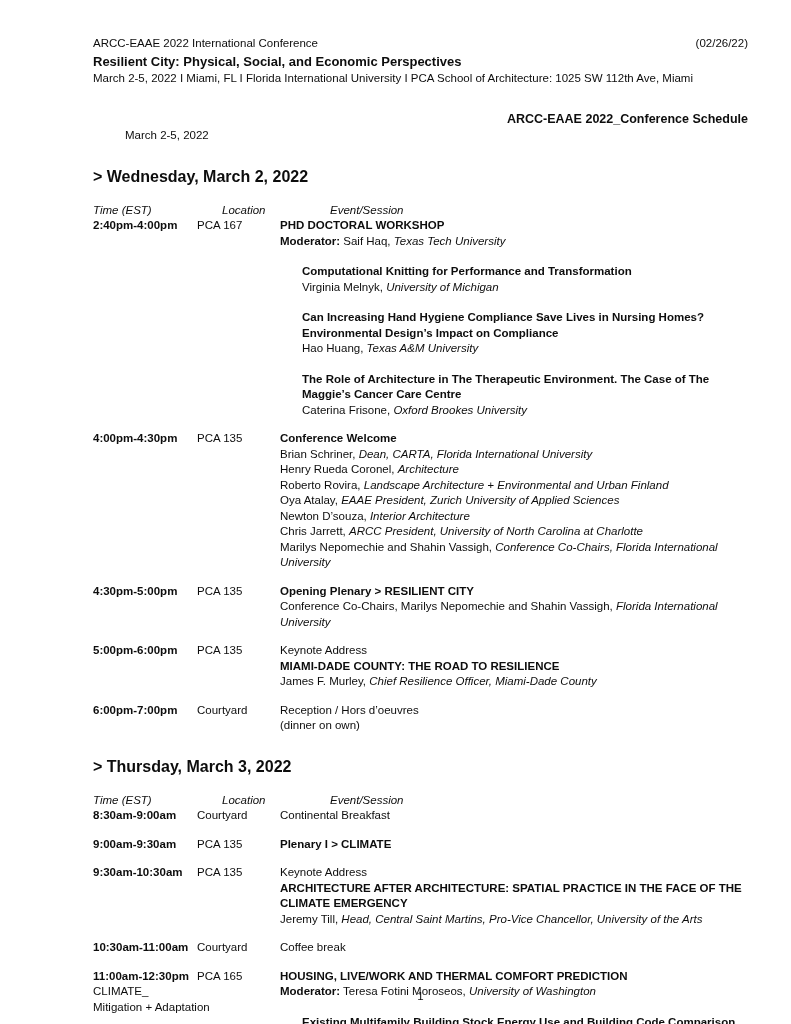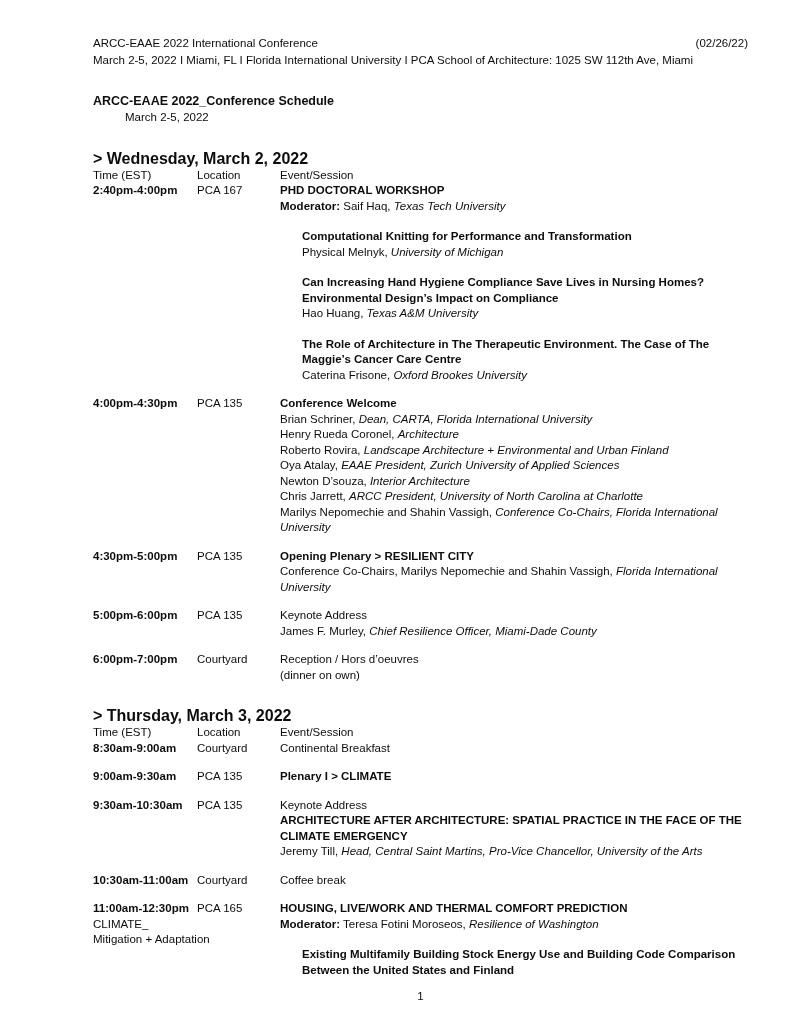--- a/index.html
+++ b/index.html
@@ -4,25 +4,25 @@
 <style>
   html,body{margin:0;padding:0;background:#ffffff;}
   .page{
     width:791px;height:1024px;background:#ffffff;position:relative;
     font-family:"Liberation Sans",sans-serif;font-size:11.5px;line-height:15.5px;
     color:#0d0d0d;box-sizing:border-box;padding:36px 43px 0 93px;overflow:hidden;
   }
   .hdr-line1{display:flex;justify-content:space-between;align-items:flex-start;gap:28px;}
   .doc-title{font-weight:bold;font-size:13px;line-height:17px;margin-top:1px;}
   .hdr-details{margin-top:1px;}
-  .sched-title{font-weight:bold;font-size:12.5px;line-height:16px;margin-top:25px;}
+  .sched-title{font-weight:bold;font-size:12.5px;line-height:16px;margin-top:25px;text-align:right;}
   .sched-dates{margin-top:1px;margin-left:32px;}
   .day-section{margin-top:25px;}
   .day-heading{font-weight:bold;font-size:16px;line-height:16px;}
-  .col-headers{display:flex;margin-top:1px;}
+  .col-headers{display:flex;font-style:italic;margin-top:18px;gap:25px;}
   .col-time{width:104px;flex:none;}
   .col-loc{width:83px;flex:none;}
   .col-event{flex:1;min-width:0;}
   .row{display:flex;margin-top:13px;}
   .row.first{margin-top:0;}
   .time-line{white-space:nowrap;}
   .time-line.b{font-weight:bold;}
   .line.gap{margin-top:15px;}
   .line.indent{padding-left:22px;}
   .seg.b{font-weight:bold;margin-top:24px;}
@@ -31,20 +31,21 @@
 </style>
 </head>
 <body>
 
 <div class="page">
 
   <div class="hdr-line1">
     <span>ARCC-EAAE 2022 International Conference</span>
     <span>(02/26/22)</span>
   </div>
+  <div class="doc-title">Resilient City: Physical, Social, and Economic Perspectives</div>
   <div class="hdr-details">March 2-5, 2022  I  Miami, FL  I  Florida International University  I  PCA School of Architecture: 1025 SW 112th Ave, Miami</div>
 
   <div class="sched-title">ARCC-EAAE 2022_Conference Schedule</div>
   <div class="sched-dates">March 2-5, 2022</div>
 
   <div>
       <div class="day-section">
         <div class="day-heading">&gt; Wednesday, March 2, 2022</div>
         <div class="col-headers">
           <span class="col-time">Time (EST)</span>
@@ -55,21 +56,21 @@
           <div class="col-time">
             <div class="time-line b">2:40pm-4:00pm</div>
           </div>
           <div class="col-loc">
             <div>PCA 167</div>
           </div>
           <div class="col-event">
             <div class="line"><span class="seg b">PHD DOCTORAL WORKSHOP</span></div>
             <div class="line"><span class="seg b">Moderator:</span><span class="seg r"> Saif Haq, </span><span class="seg i">Texas Tech University</span></div>
             <div class="line gap indent"><span class="seg b">Computational Knitting for Performance and Transformation</span></div>
-            <div class="line indent"><span class="seg r">Physical Melnyk, </span><span class="seg i">University of Michigan</span></div>
+            <div class="line indent"><span class="seg r">Virginia Melnyk, </span><span class="seg i">University of Michigan</span></div>
             <div class="line gap indent"><span class="seg b">Can Increasing Hand Hygiene Compliance Save Lives in Nursing Homes? Environmental Design’s Impact on Compliance</span></div>
             <div class="line indent"><span class="seg r">Hao Huang, </span><span class="seg i">Texas A&amp;M University</span></div>
             <div class="line gap indent"><span class="seg b">The Role of Architecture in The Therapeutic Environment. The Case of The Maggie’s Cancer Care Centre</span></div>
             <div class="line indent"><span class="seg r">Caterina Frisone, </span><span class="seg i">Oxford Brookes University</span></div>
           </div>
         </div>
         <div class="row">
           <div class="col-time">
             <div class="time-line b">4:00pm-4:30pm</div>
           </div>
@@ -101,20 +102,21 @@
         </div>
         <div class="row">
           <div class="col-time">
             <div class="time-line b">5:00pm-6:00pm</div>
           </div>
           <div class="col-loc">
             <div>PCA 135</div>
           </div>
           <div class="col-event">
             <div class="line"><span class="seg r">Keynote Address</span></div>
+            <div class="line"><span class="seg b">MIAMI-DADE COUNTY: THE ROAD TO RESILIENCE</span></div>
             <div class="line"><span class="seg r">James F. Murley, </span><span class="seg i">Chief Resilience Officer, Miami-Dade County</span></div>
           </div>
         </div>
         <div class="row">
           <div class="col-time">
             <div class="time-line b">6:00pm-7:00pm</div>
           </div>
           <div class="col-loc">
             <div>Courtyard</div>
           </div>
@@ -181,21 +183,21 @@
           <div class="col-time">
             <div class="time-line b">11:00am-12:30pm</div>
             <div class="time-line r">CLIMATE_</div>
             <div class="time-line r">Mitigation + Adaptation</div>
           </div>
           <div class="col-loc">
             <div>PCA 165</div>
           </div>
           <div class="col-event">
             <div class="line"><span class="seg b">HOUSING, LIVE/WORK AND THERMAL COMFORT PREDICTION</span></div>
-            <div class="line"><span class="seg b">Moderator:</span><span class="seg r"> Teresa Fotini Moroseos, </span><span class="seg i">Resilience of Washington</span></div>
+            <div class="line"><span class="seg b">Moderator:</span><span class="seg r"> Teresa Fotini Moroseos, </span><span class="seg i">University of Washington</span></div>
             <div class="line gap indent"><span class="seg b">Existing Multifamily Building Stock Energy Use and Building Code Comparison Between the United States and Finland</span></div>
           </div>
         </div>
       </div>
     </div>
 
   <div class="footer">1</div>
 </div>
 
 </body></html>

